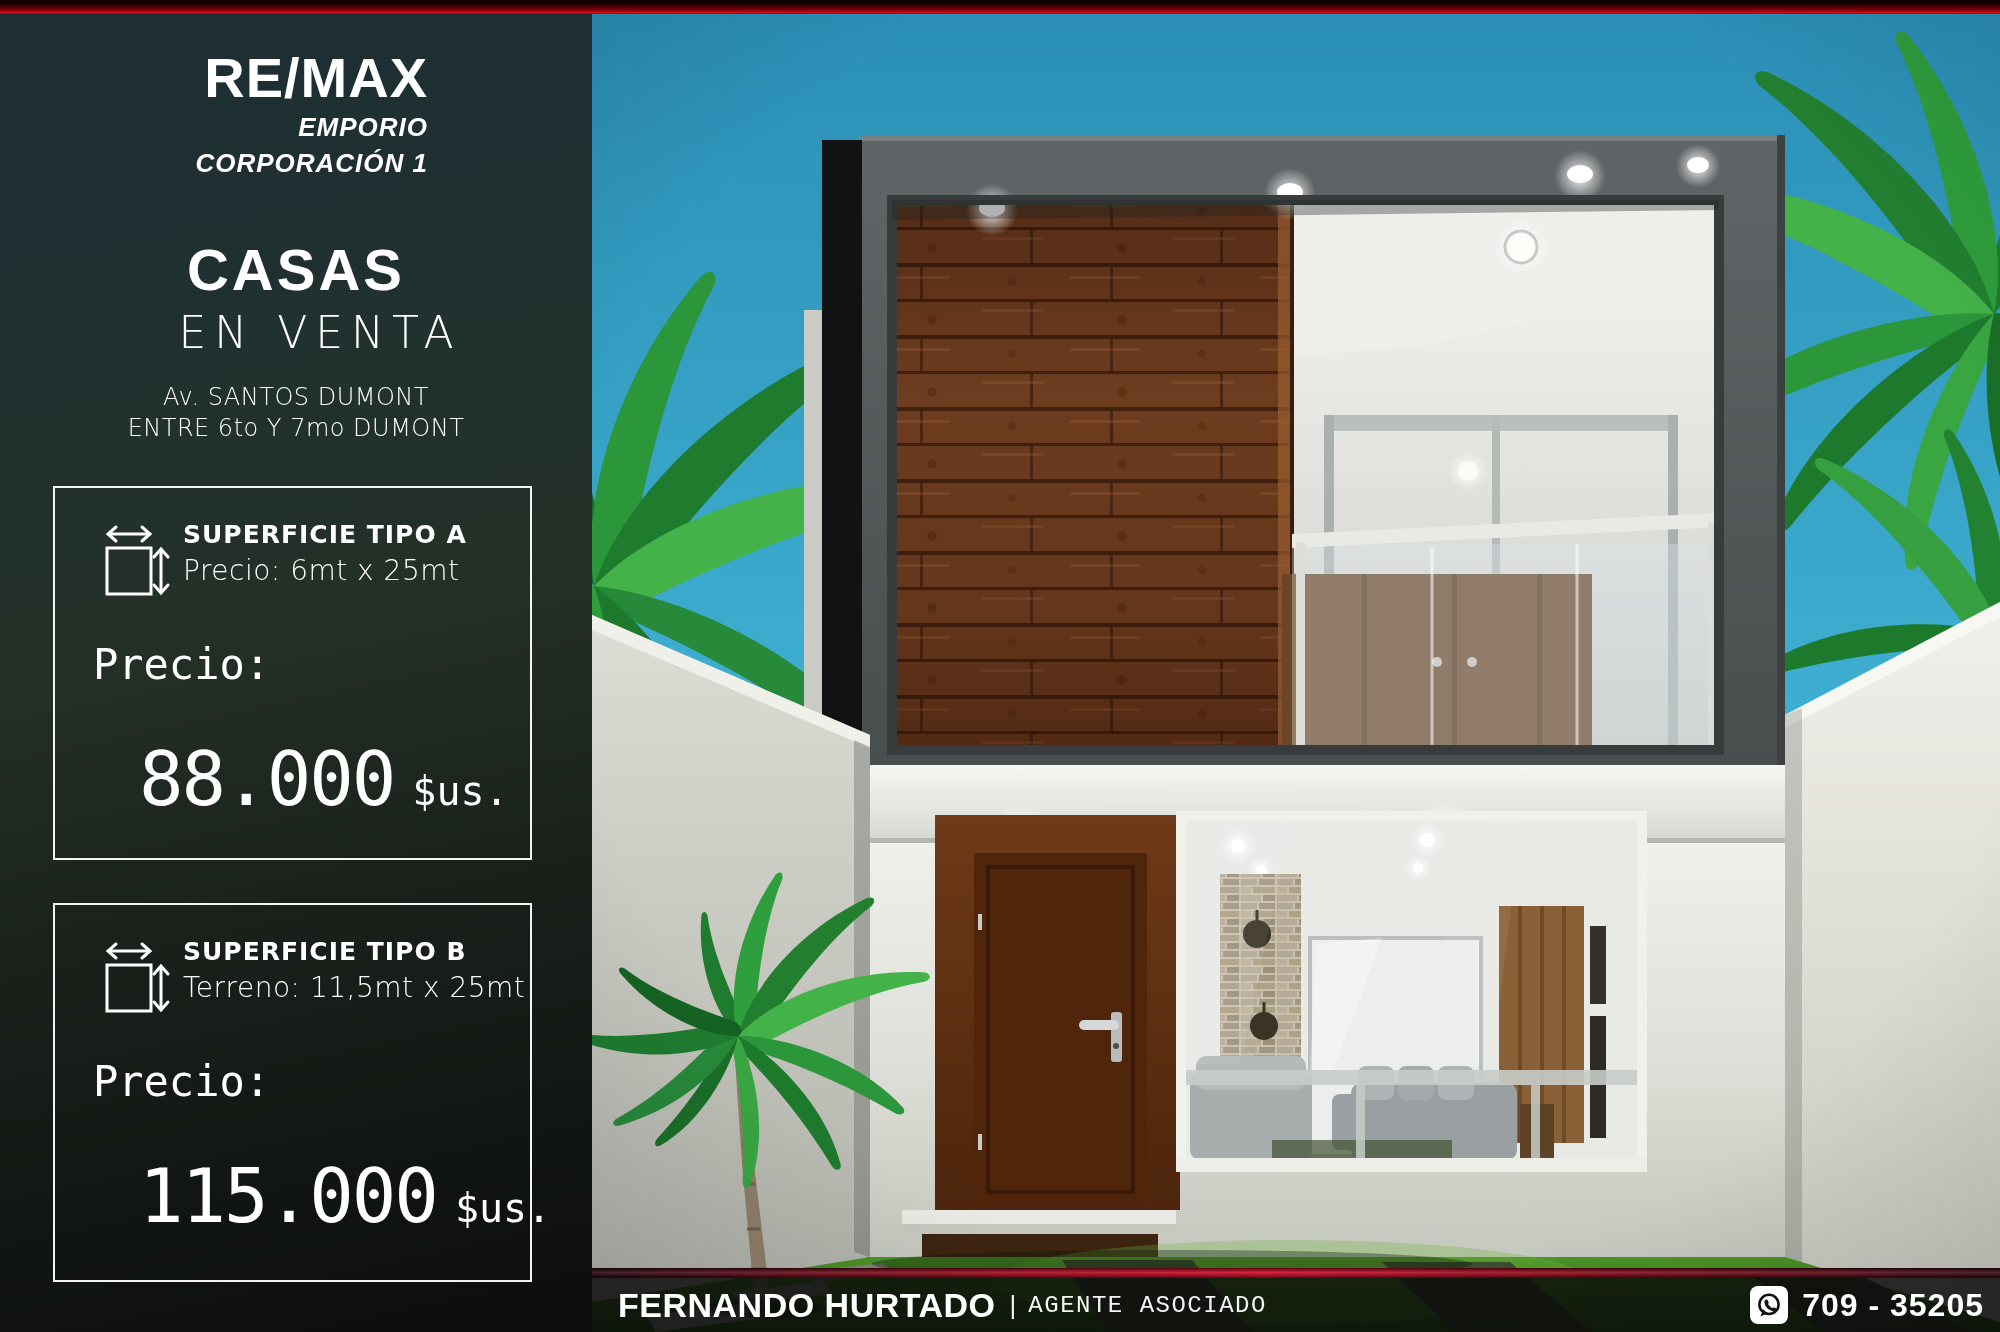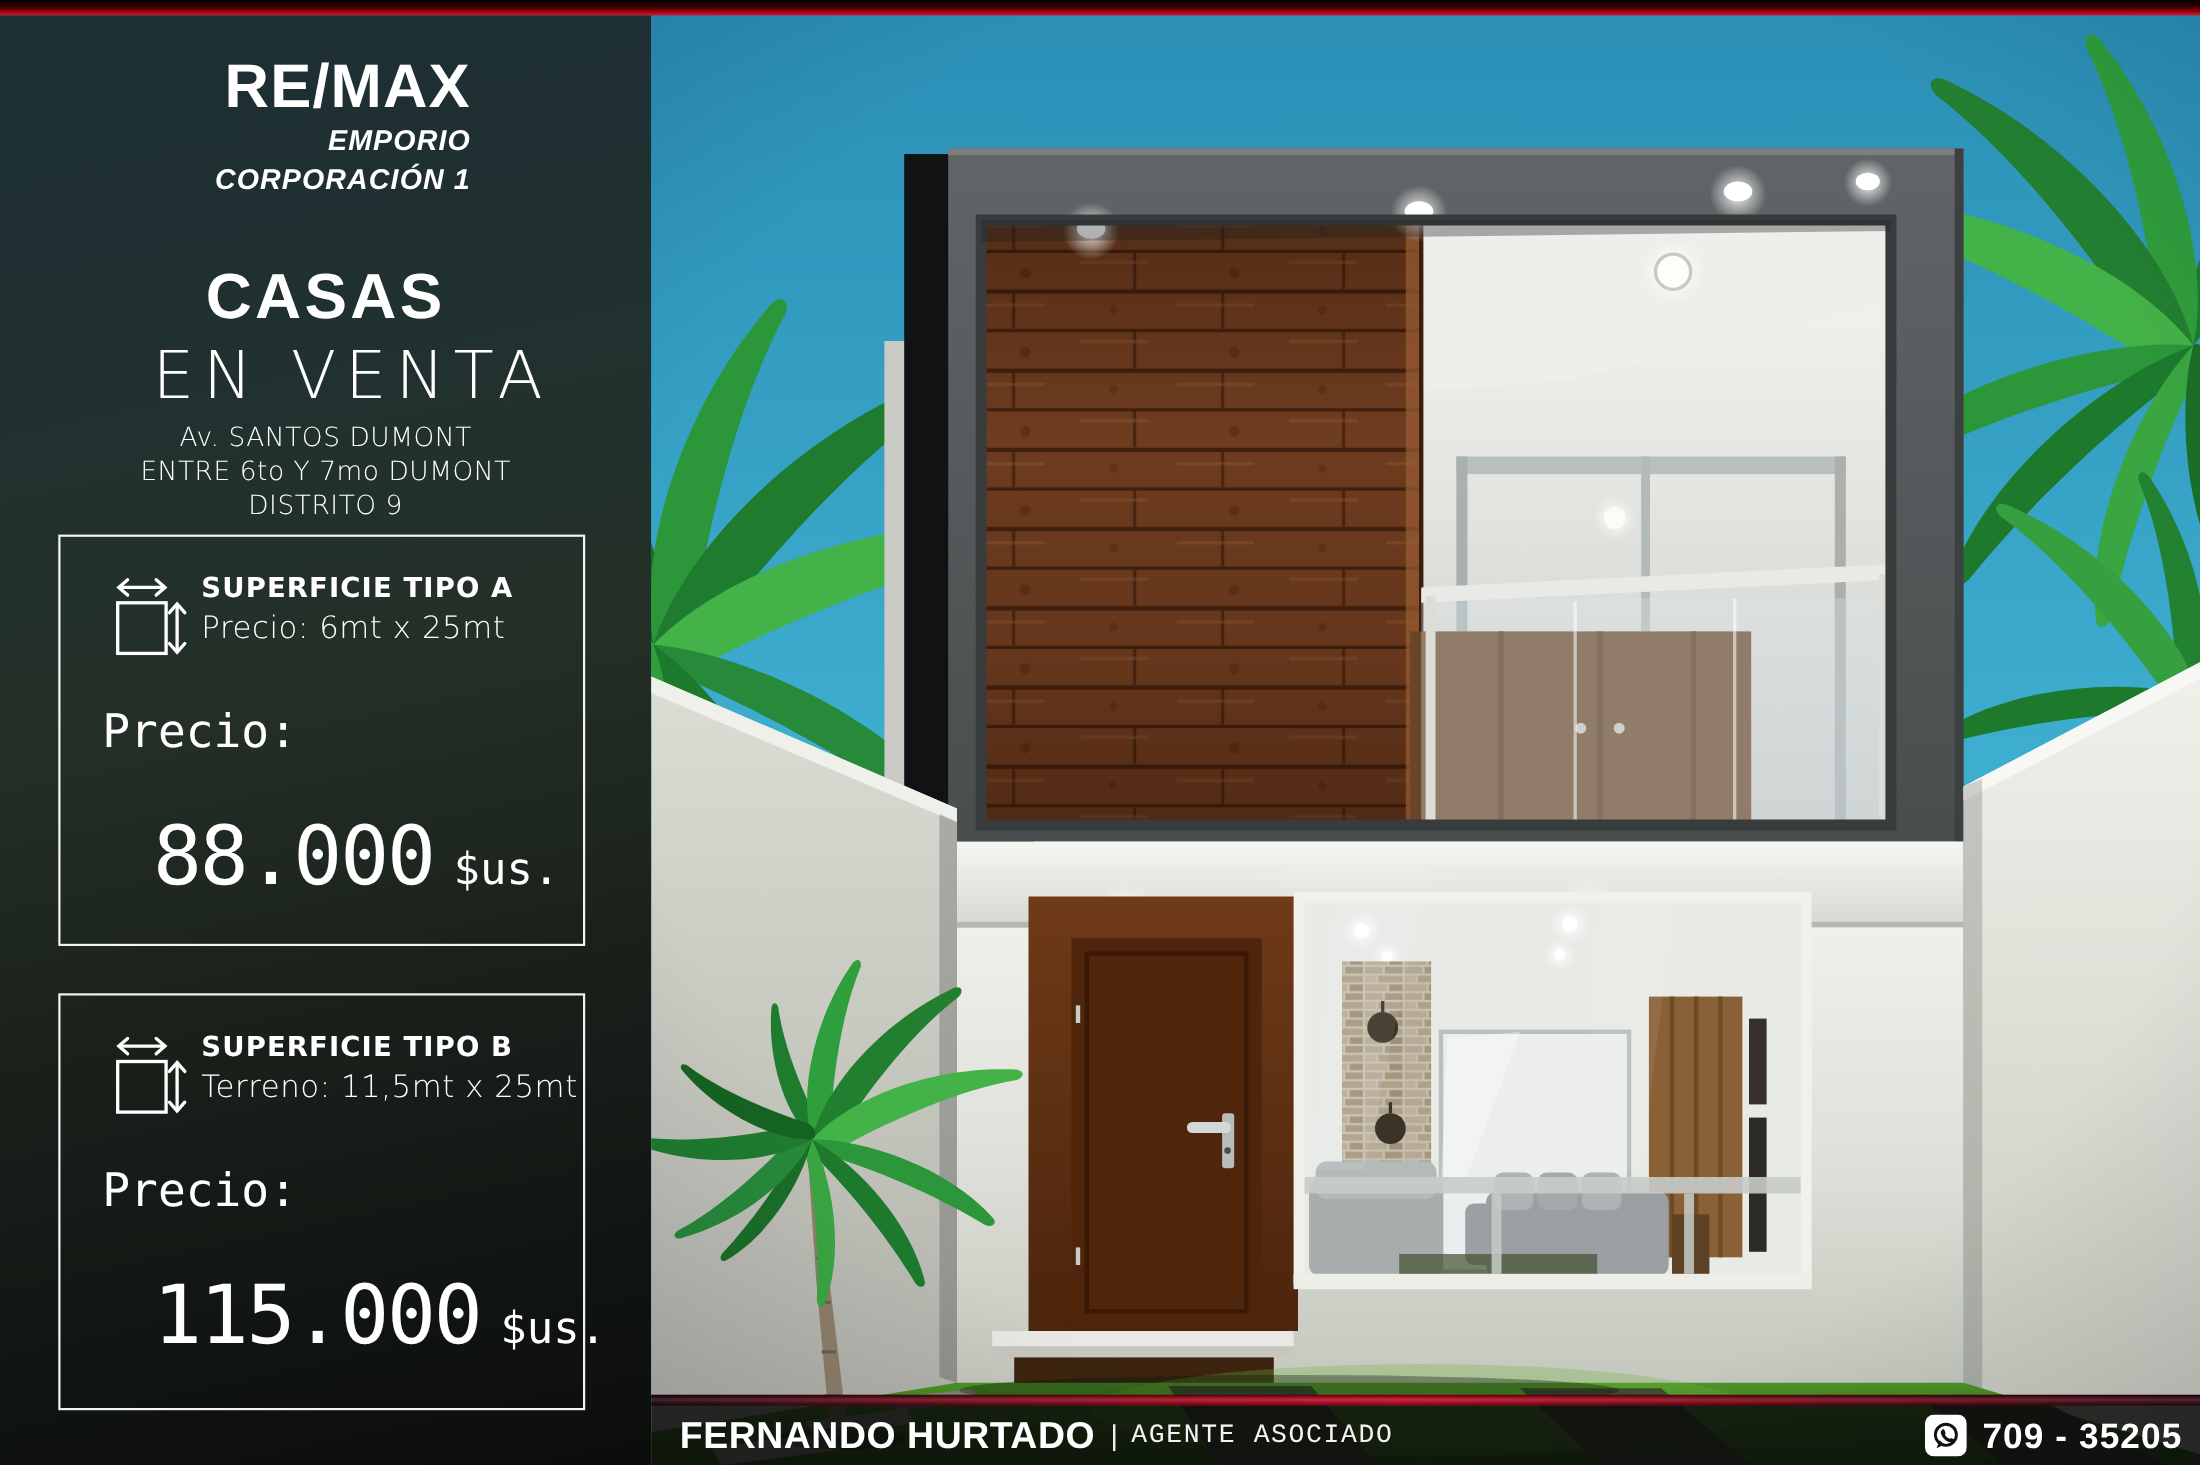--- a/index.html
+++ b/index.html
@@ -16,21 +16,21 @@
   
   .panel {
     position:absolute; left:0; top:14px; width:592px; height:1318px;
     background:linear-gradient(168deg,#1d2e35 0%,#21312f 28%,#243027 46%,#1a211b 66%,#0b0d0b 100%);
   }
   .logo-wrap { position:absolute; top:36px; left:0; width:428px; text-align:right; line-height:1; }
   .logo-main { font-size:56px; font-weight:bold; letter-spacing:1px; }
   .logo-sub  { font-size:26px; font-weight:bold; font-style:italic; letter-spacing:1px; line-height:1.12; margin-top:7px; }
   .headline  { position:absolute; top:222px; left:0; width:592px; text-align:center; }
   .headline-1 { font-size:58px; font-weight:bold; letter-spacing:3px; }
-  .headline-2 { font-size:60px; font-weight:200; letter-spacing:8px; margin-top:4px; font-family:"DejaVu Sans","Liberation Sans",sans-serif;padding-left:48px; }
+  .headline-2 { font-size:44px; font-weight:200; letter-spacing:8px; margin-top:4px; font-family:"DejaVu Sans","Liberation Sans",sans-serif;padding-left:48px; }
   .addr { position:absolute; top:368px; left:0; width:592px; text-align:center;
           font-size:24px; font-weight:300; letter-spacing:.5px; line-height:1.3; font-family:"DejaVu Sans",sans-serif; }
   .offer-box {
     position:absolute; left:53px; width:479px;
     border:2px solid rgba(255,255,255,.95);
   }
   .offer-a { top:472px; height:374px; }
   .offer-b { top:889px; height:379px; }
   .dim-icon { position:absolute; left:46px; top:34px; }
   .surface { position:absolute; left:128px; top:32px; font-size:25px; font-weight:700; letter-spacing:1px; font-family:"DejaVu Sans",sans-serif; }
@@ -76,21 +76,20 @@
     </div>
 
     <div class="headline">
       <div class="headline-1">CASAS</div>
       <div class="headline-2">EN VENTA</div>
     </div>
 
     <div class="addr">
       <div>Av. SANTOS DUMONT</div>
       <div>ENTRE 6to Y 7mo DUMONT</div>
-      <div>DISTRITO 9</div>
     </div>
 
     <div class="offer-box offer-a">
       <svg class="dim-icon" width="74" height="82" viewBox="0 0 74 82">
         <g stroke="#fff" stroke-width="3" fill="none" stroke-linecap="round">
           <line x1="8" y1="12" x2="48" y2="12"></line>
           <polyline points="15,5 7,12 15,19"></polyline>
           <polyline points="41,5 49,12 41,19"></polyline>
           <rect x="6" y="26" width="44" height="46"></rect>
           <line x1="60" y1="28" x2="60" y2="70"></line>

